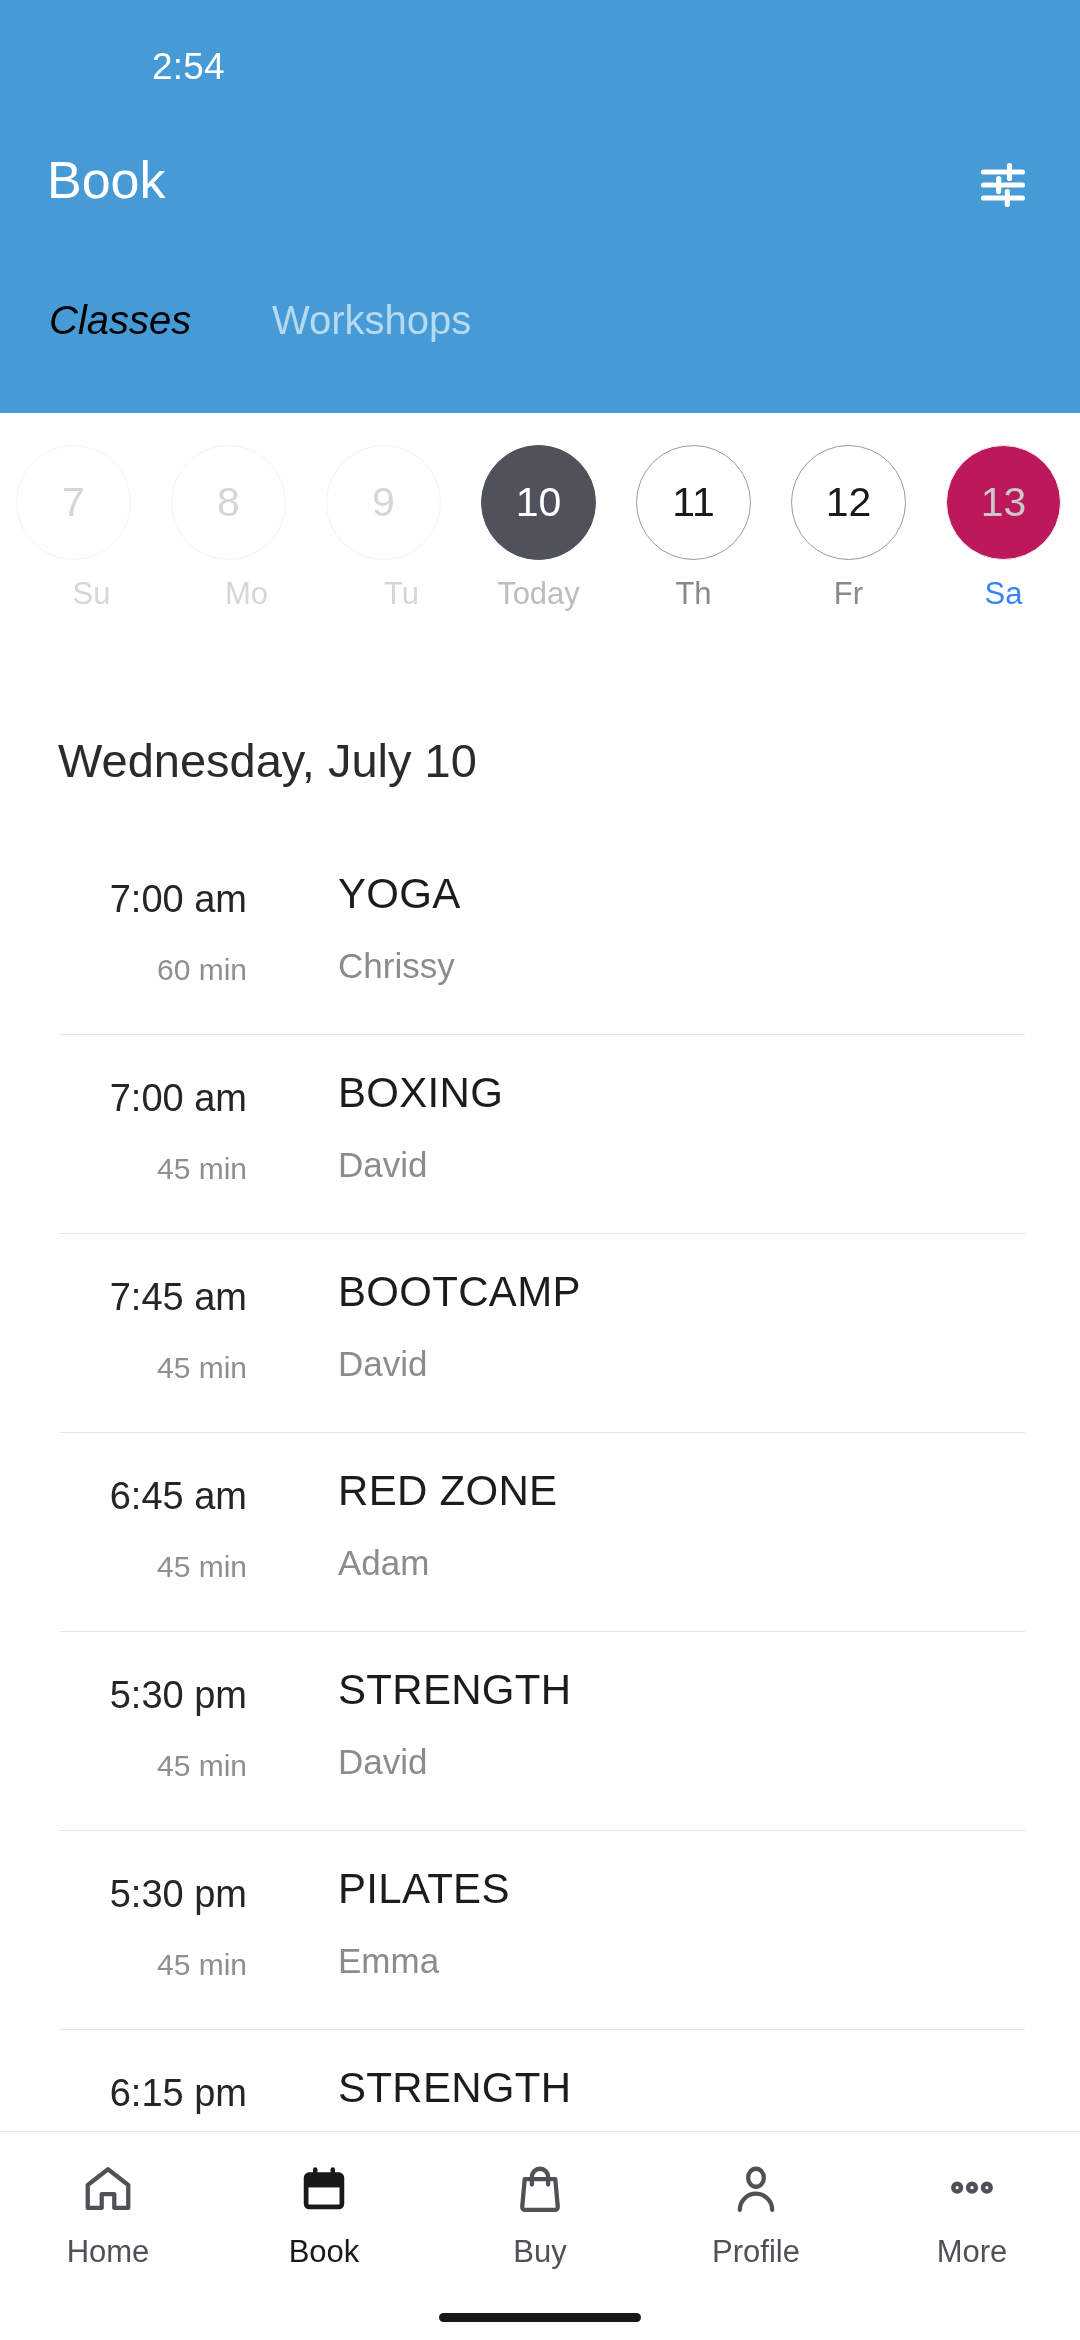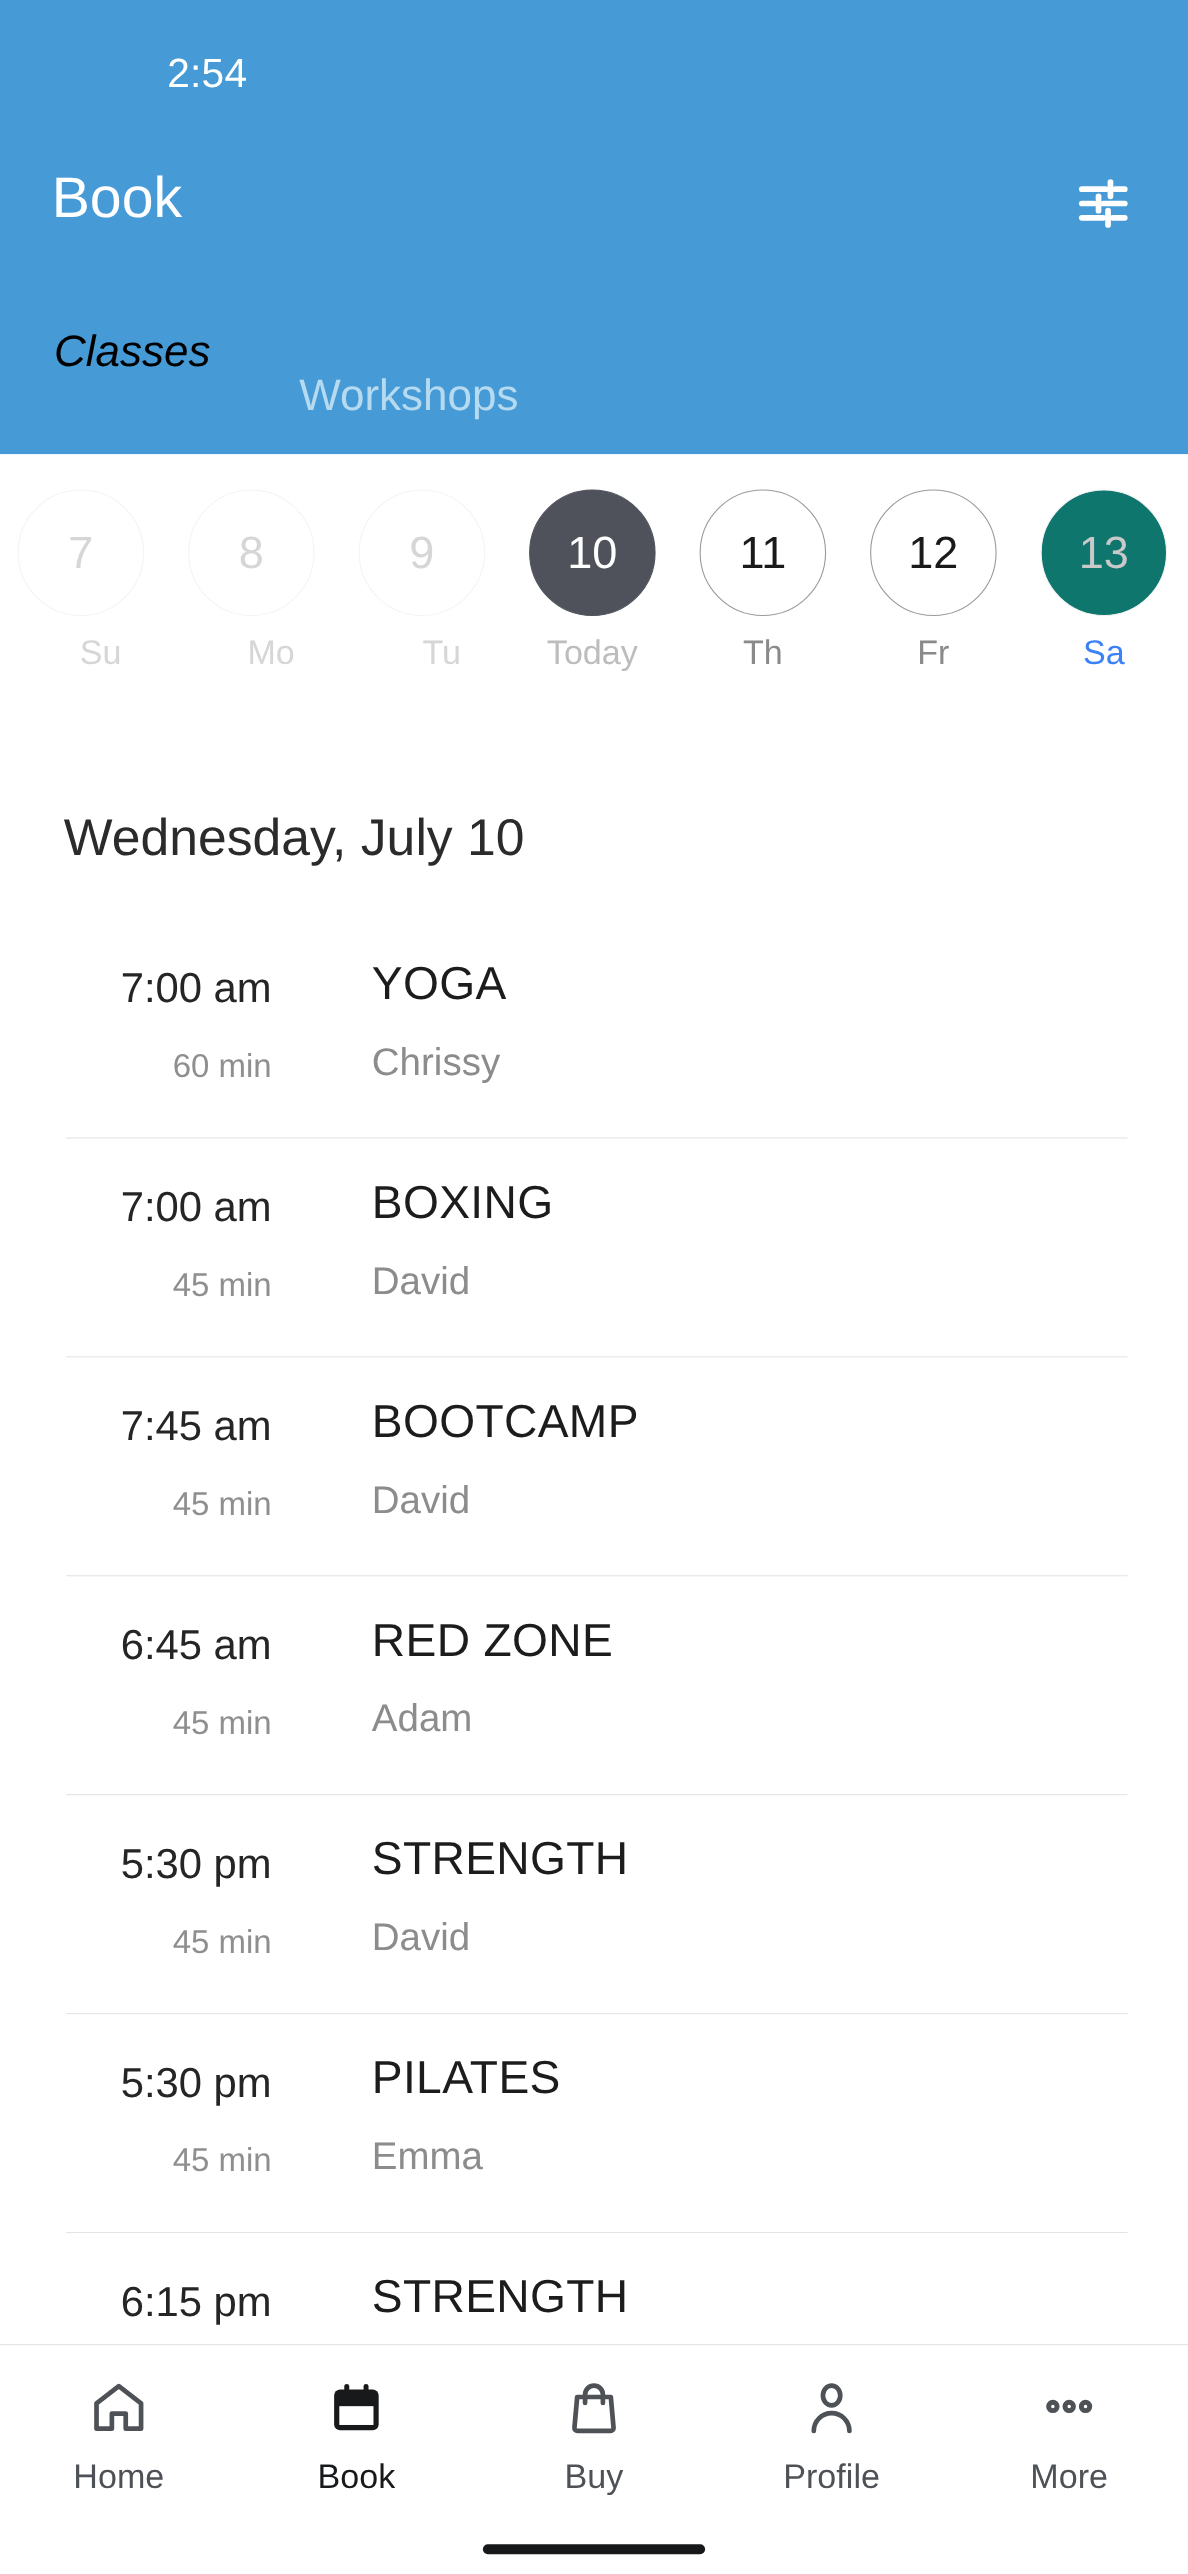--- a/index.html
+++ b/index.html
@@ -42,21 +42,21 @@
 
   .tabs {
     position:absolute; top:300px; left:0; width:1080px; height:80px;
   }
   .tab {
     position:absolute; top:0;
     font-size:40px; line-height:1; background:none; border:none;
     font-family:inherit; cursor:pointer; padding:0;
   }
   .tab-0 { left:49px; color:#000000;font-style:italic; }
-  .tab-1 { left:272px; color:#B6DAF0;margin-top:40px; }
+  .tab-1 { left:272px; color:#B6DAF0; }
 
   
   .datestrip {
     position:absolute; top:413px; left:0; width:1080px; height:240px;
     background:#ffffff;
   }
   .date-cell {
     position:absolute; top:32px; width:155px; height:190px;
     display:flex; flex-direction:column; align-items:center;
     cursor:pointer;
@@ -73,21 +73,21 @@
   
   .d-past .date-circle { border:1px solid #F4F4F4; color:#D6D6D6; background:#fff; }
   .d-past .date-label { color:#D6D6D6;margin-left:36px; }
   
   .d-today .date-circle { background:#4F525B; color:#ffffff; border:1px solid #4F525B; }
   .d-today .date-label { color:#BDBDBD; }
   
   .d-future .date-circle { border:1px solid #9A9A9A; color:#1A1A1A; background:#fff; }
   .d-future .date-label { color:#8A8A8A; }
   
-  .d-edge .date-circle { background:#0f766e; color:#C9C9C9; border:1px solid #F1F1F1; }
+  .d-edge .date-circle { background:#be185d; color:#C9C9C9; border:1px solid #F1F1F1; }
   .d-edge .date-label { color:#3b82f6; }
 
   
   .day-heading {
     position:absolute; top:737px; left:58px;
     font-size:47px; color:#2B2B2B; line-height:1; font-weight:400;
   }
 
   
   .list {

